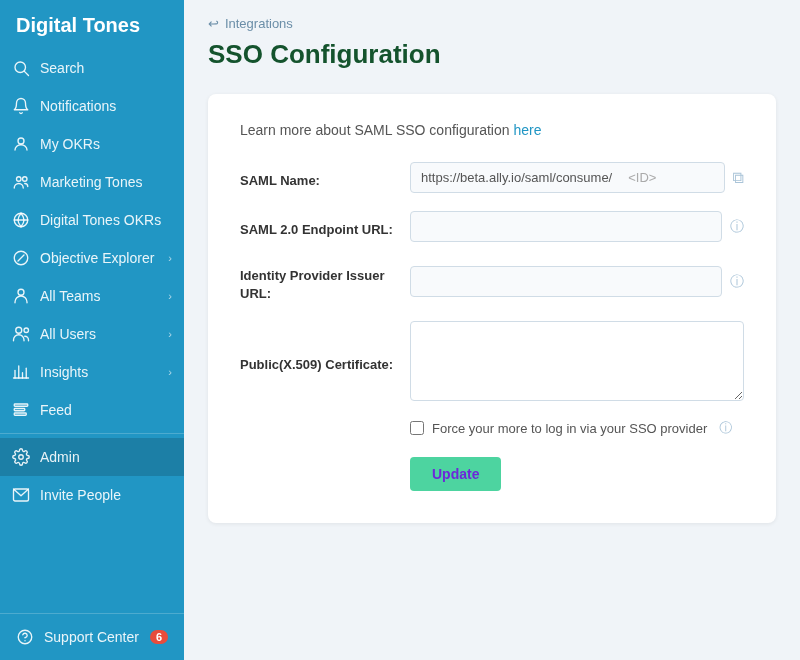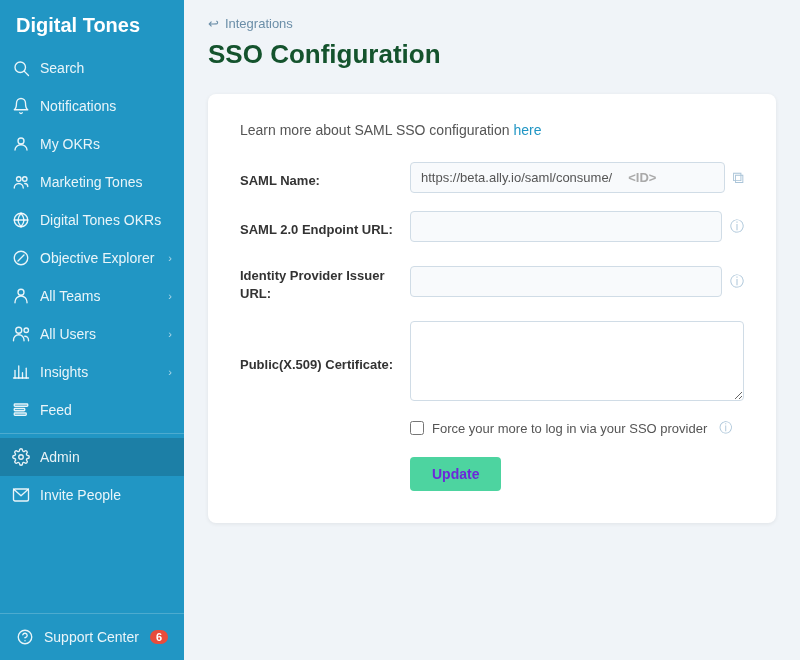--- a/index.html
+++ b/index.html
@@ -152,21 +152,21 @@
       border-radius: 4px;
       padding: 7px 10px;
       font-size: 13px;
       color: #333;
       background: #f8fafc;
       display: flex;
       align-items: center;
       gap: 16px;
     }
     .saml-value { color: #555; }
-    .saml-placeholder { color: #aaa; font-weight: bold; }
+    .saml-placeholder { color: #aaa; }
 
     
     .checkbox-row {
       display: flex;
       align-items: center;
       gap: 8px;
       margin-bottom: 20px;
       padding-left: 170px;
     }
     .checkbox-row input[type="checkbox"] { width: 14px; height: 14px; cursor: pointer; }

